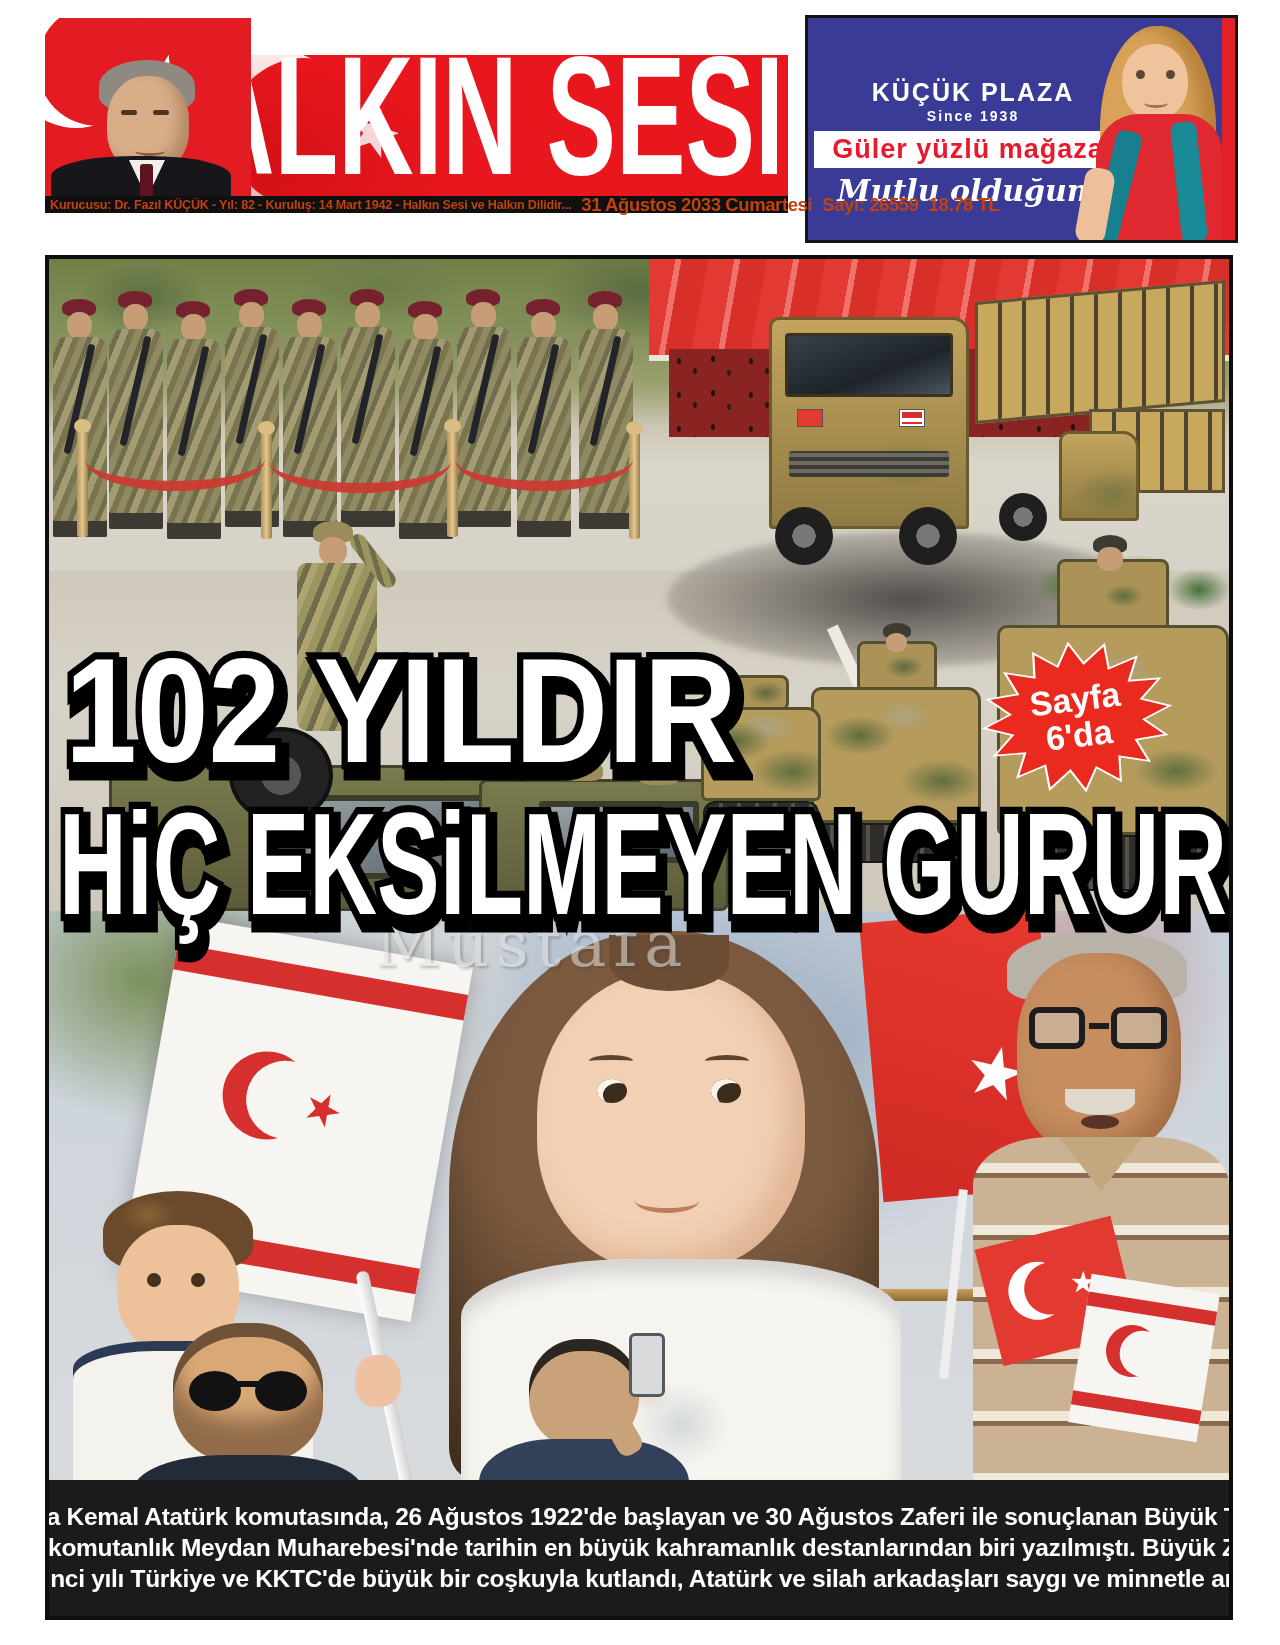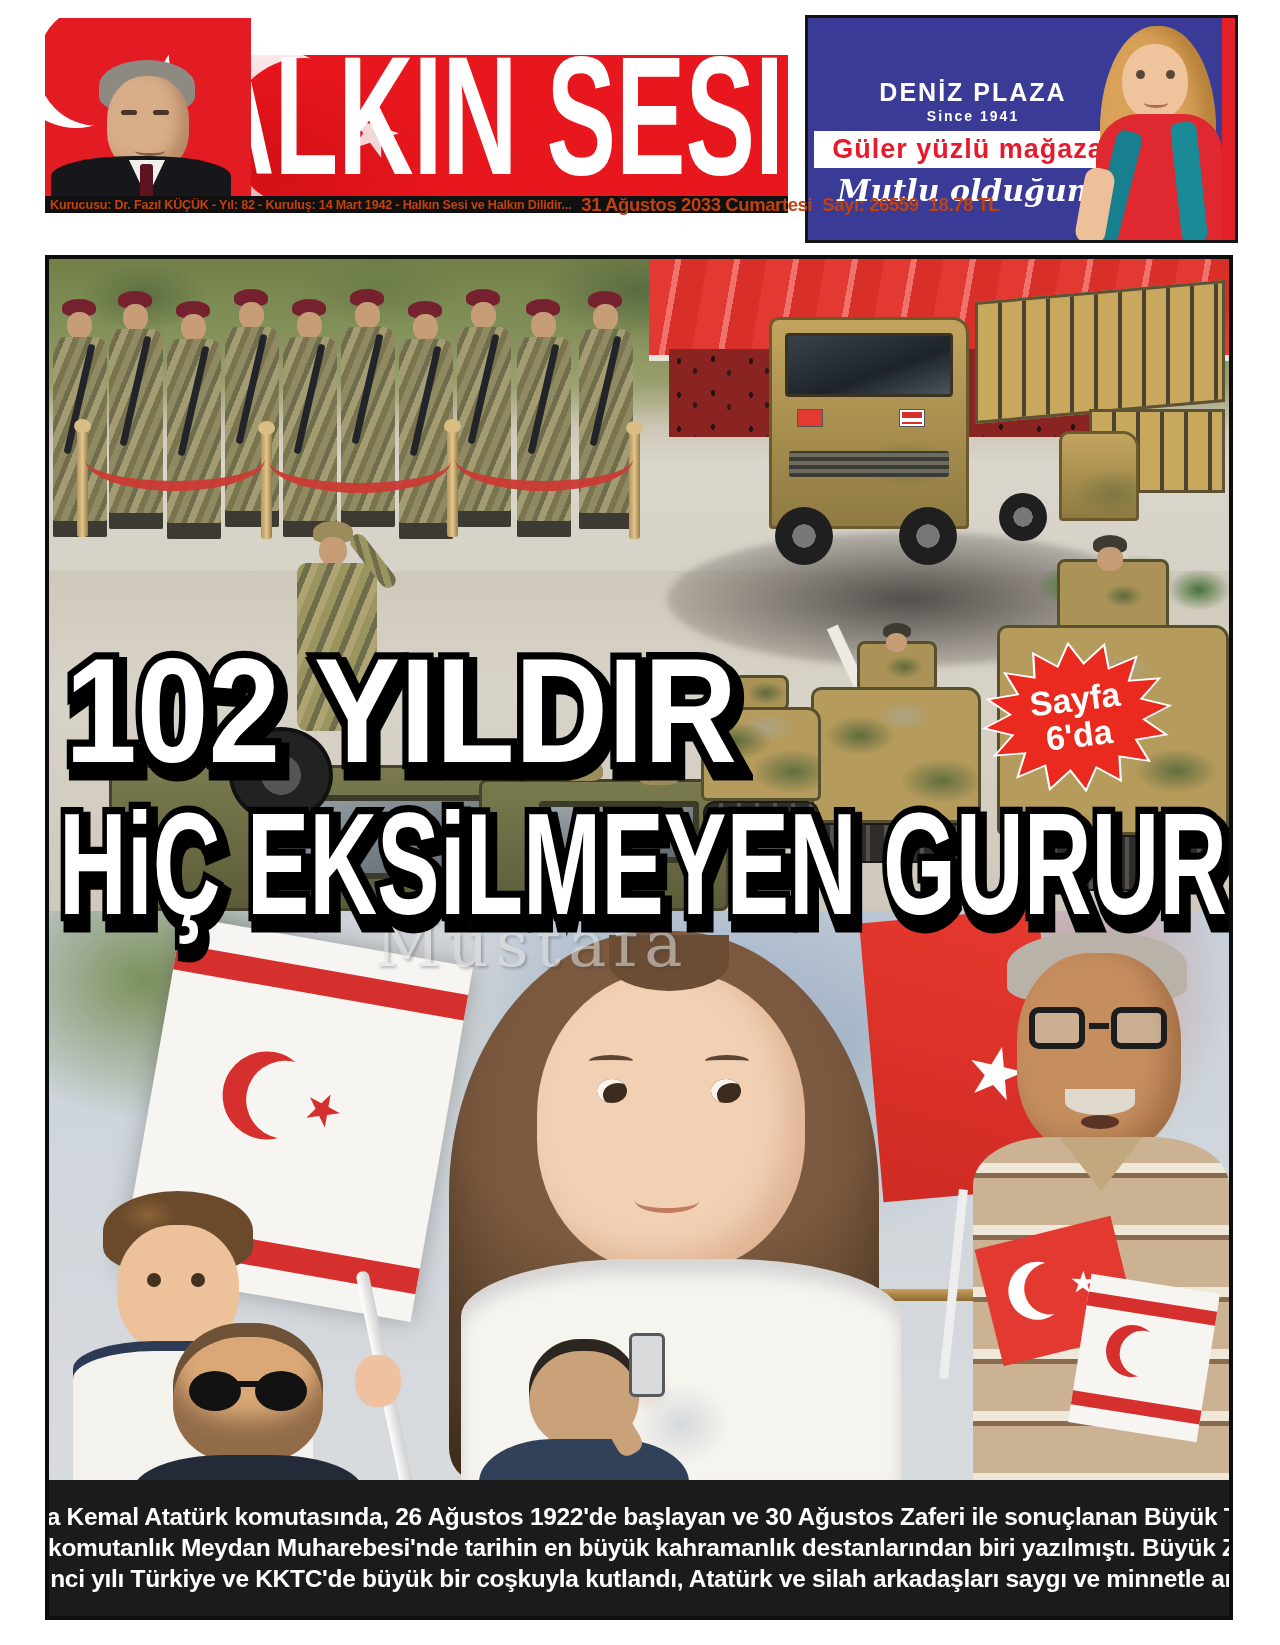--- a/index.html
+++ b/index.html
@@ -246,22 +246,22 @@
   </div>
 
   <div class="infostrip">
     <span class="founder">Kurucusu: Dr. Fazıl KÜÇÜK - Yıl: 82 - Kuruluş: 14 Mart 1942 - Halkın Sesi ve Halkın Dilidir...</span>
     <span class="datepart">31 Ağustos 2033 Cumartesi</span>
     <span class="datepart">Sayı: 26559</span>
     <span class="datepart">18.78 TL</span>
   </div>
 
   <div class="ad">
-    <div class="dp-name">DENİZ PLAZA</div>
-    <div class="dp-since">Since 1941</div>
+    <div class="dp-name">KÜÇÜK PLAZA</div>
+    <div class="dp-since">Since 1938</div>
     <div class="dp-strip">
       <span>Güler yüzlü mağaza</span>
     </div>
     <div class="dp-script">
       <div class="l1">Mutlu olduğum</div>
     </div>
     <span class="g-hair"></span>
     <span class="g-face"></span>
     <span class="g-eye" style="left:328px;top:52px;"></span>
     <span class="g-eye" style="left:358px;top:52px;"></span>

